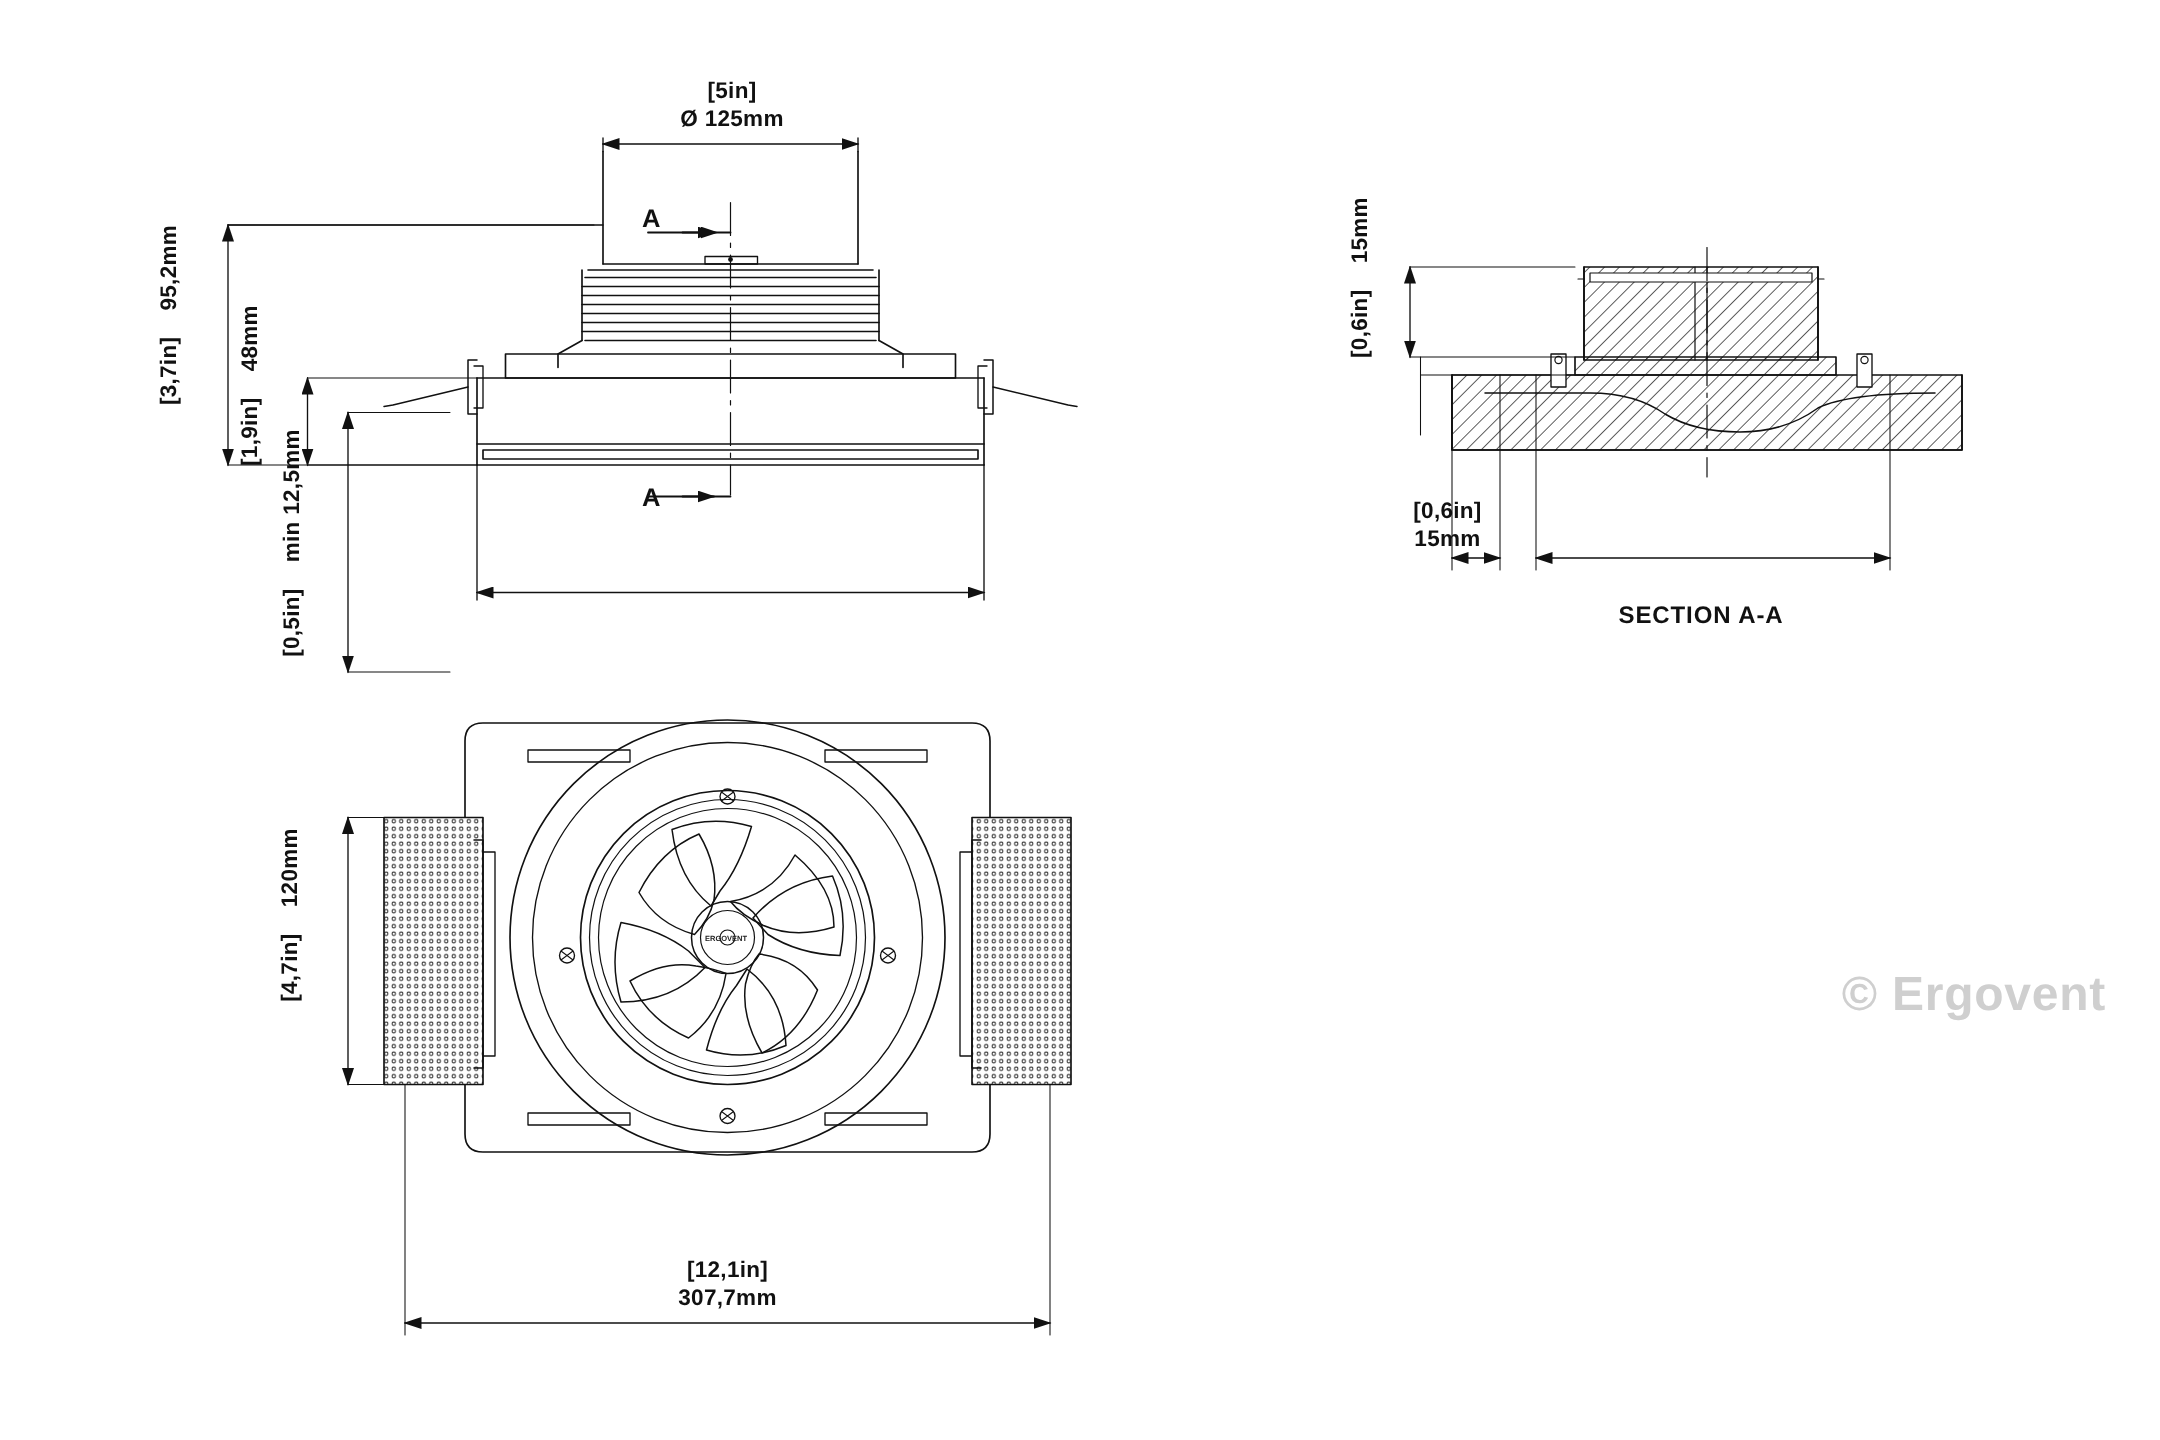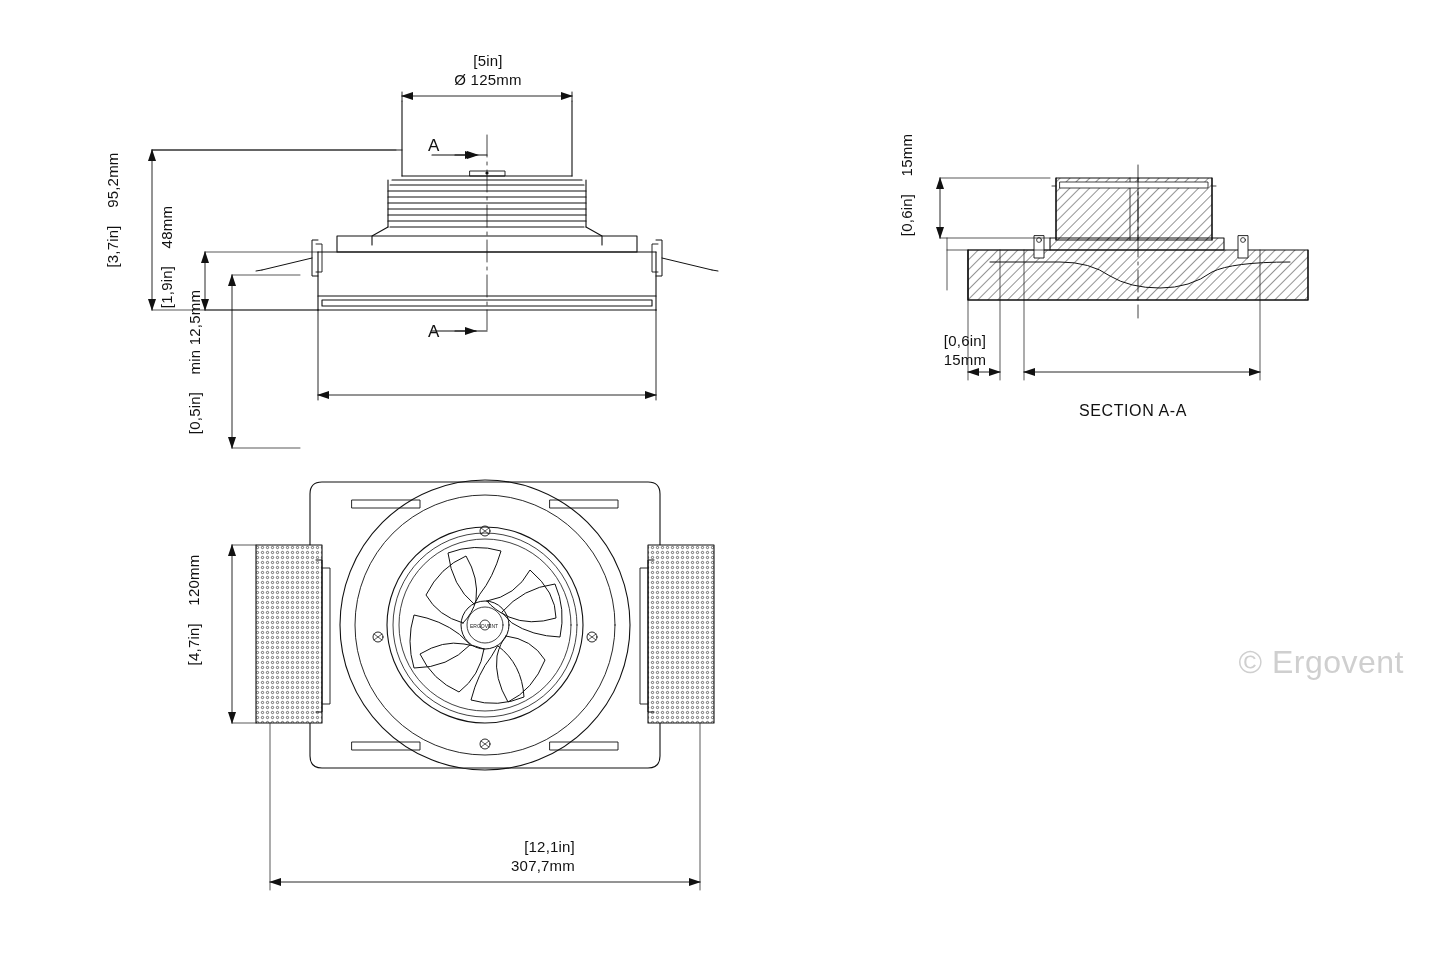--- a/index.html
+++ b/index.html
@@ -13,20 +13,21 @@
     position: relative;
     font-family: "Liberation Sans", sans-serif;
     color: #111111;
     overflow: hidden;
   }
   .canvas {
     position: absolute;
     left: 0; top: 0;
     width: 1440px;
     height: 712px;
+    font-weight: bold;
   }
   svg.drawing {
     position: absolute;
     left: 0; top: 0;
     width: 1440px;
     height: 960px;
   }
   .dimtext {
     position: absolute;
     font-size: 15px;
@@ -321,21 +322,21 @@
 
 
   <div class="sectionlabel" style="left:1079px; top:402px;">SECTION A-A</div>
 
   <div class="dimtext vert" style="left:185px; top:685px; width:150px;">
     <span>[4,7in]</span>
     &nbsp;&nbsp;
     <span>120mm</span>
   </div>
 
-  <div class="dimtext" style="left:395px; top:838px; width:180px;text-align:right;">
+  <div class="dimtext" style="left:395px; top:838px; width:180px;">
     <span>[12,1in]</span><br>
     <span>307,7mm</span>
   </div>
 
   <div class="hub-text" style="left:470px; top:623px;">ERGOVENT</div>
 
   <div class="watermark">© Ergovent</div>
 
 </div>
 

